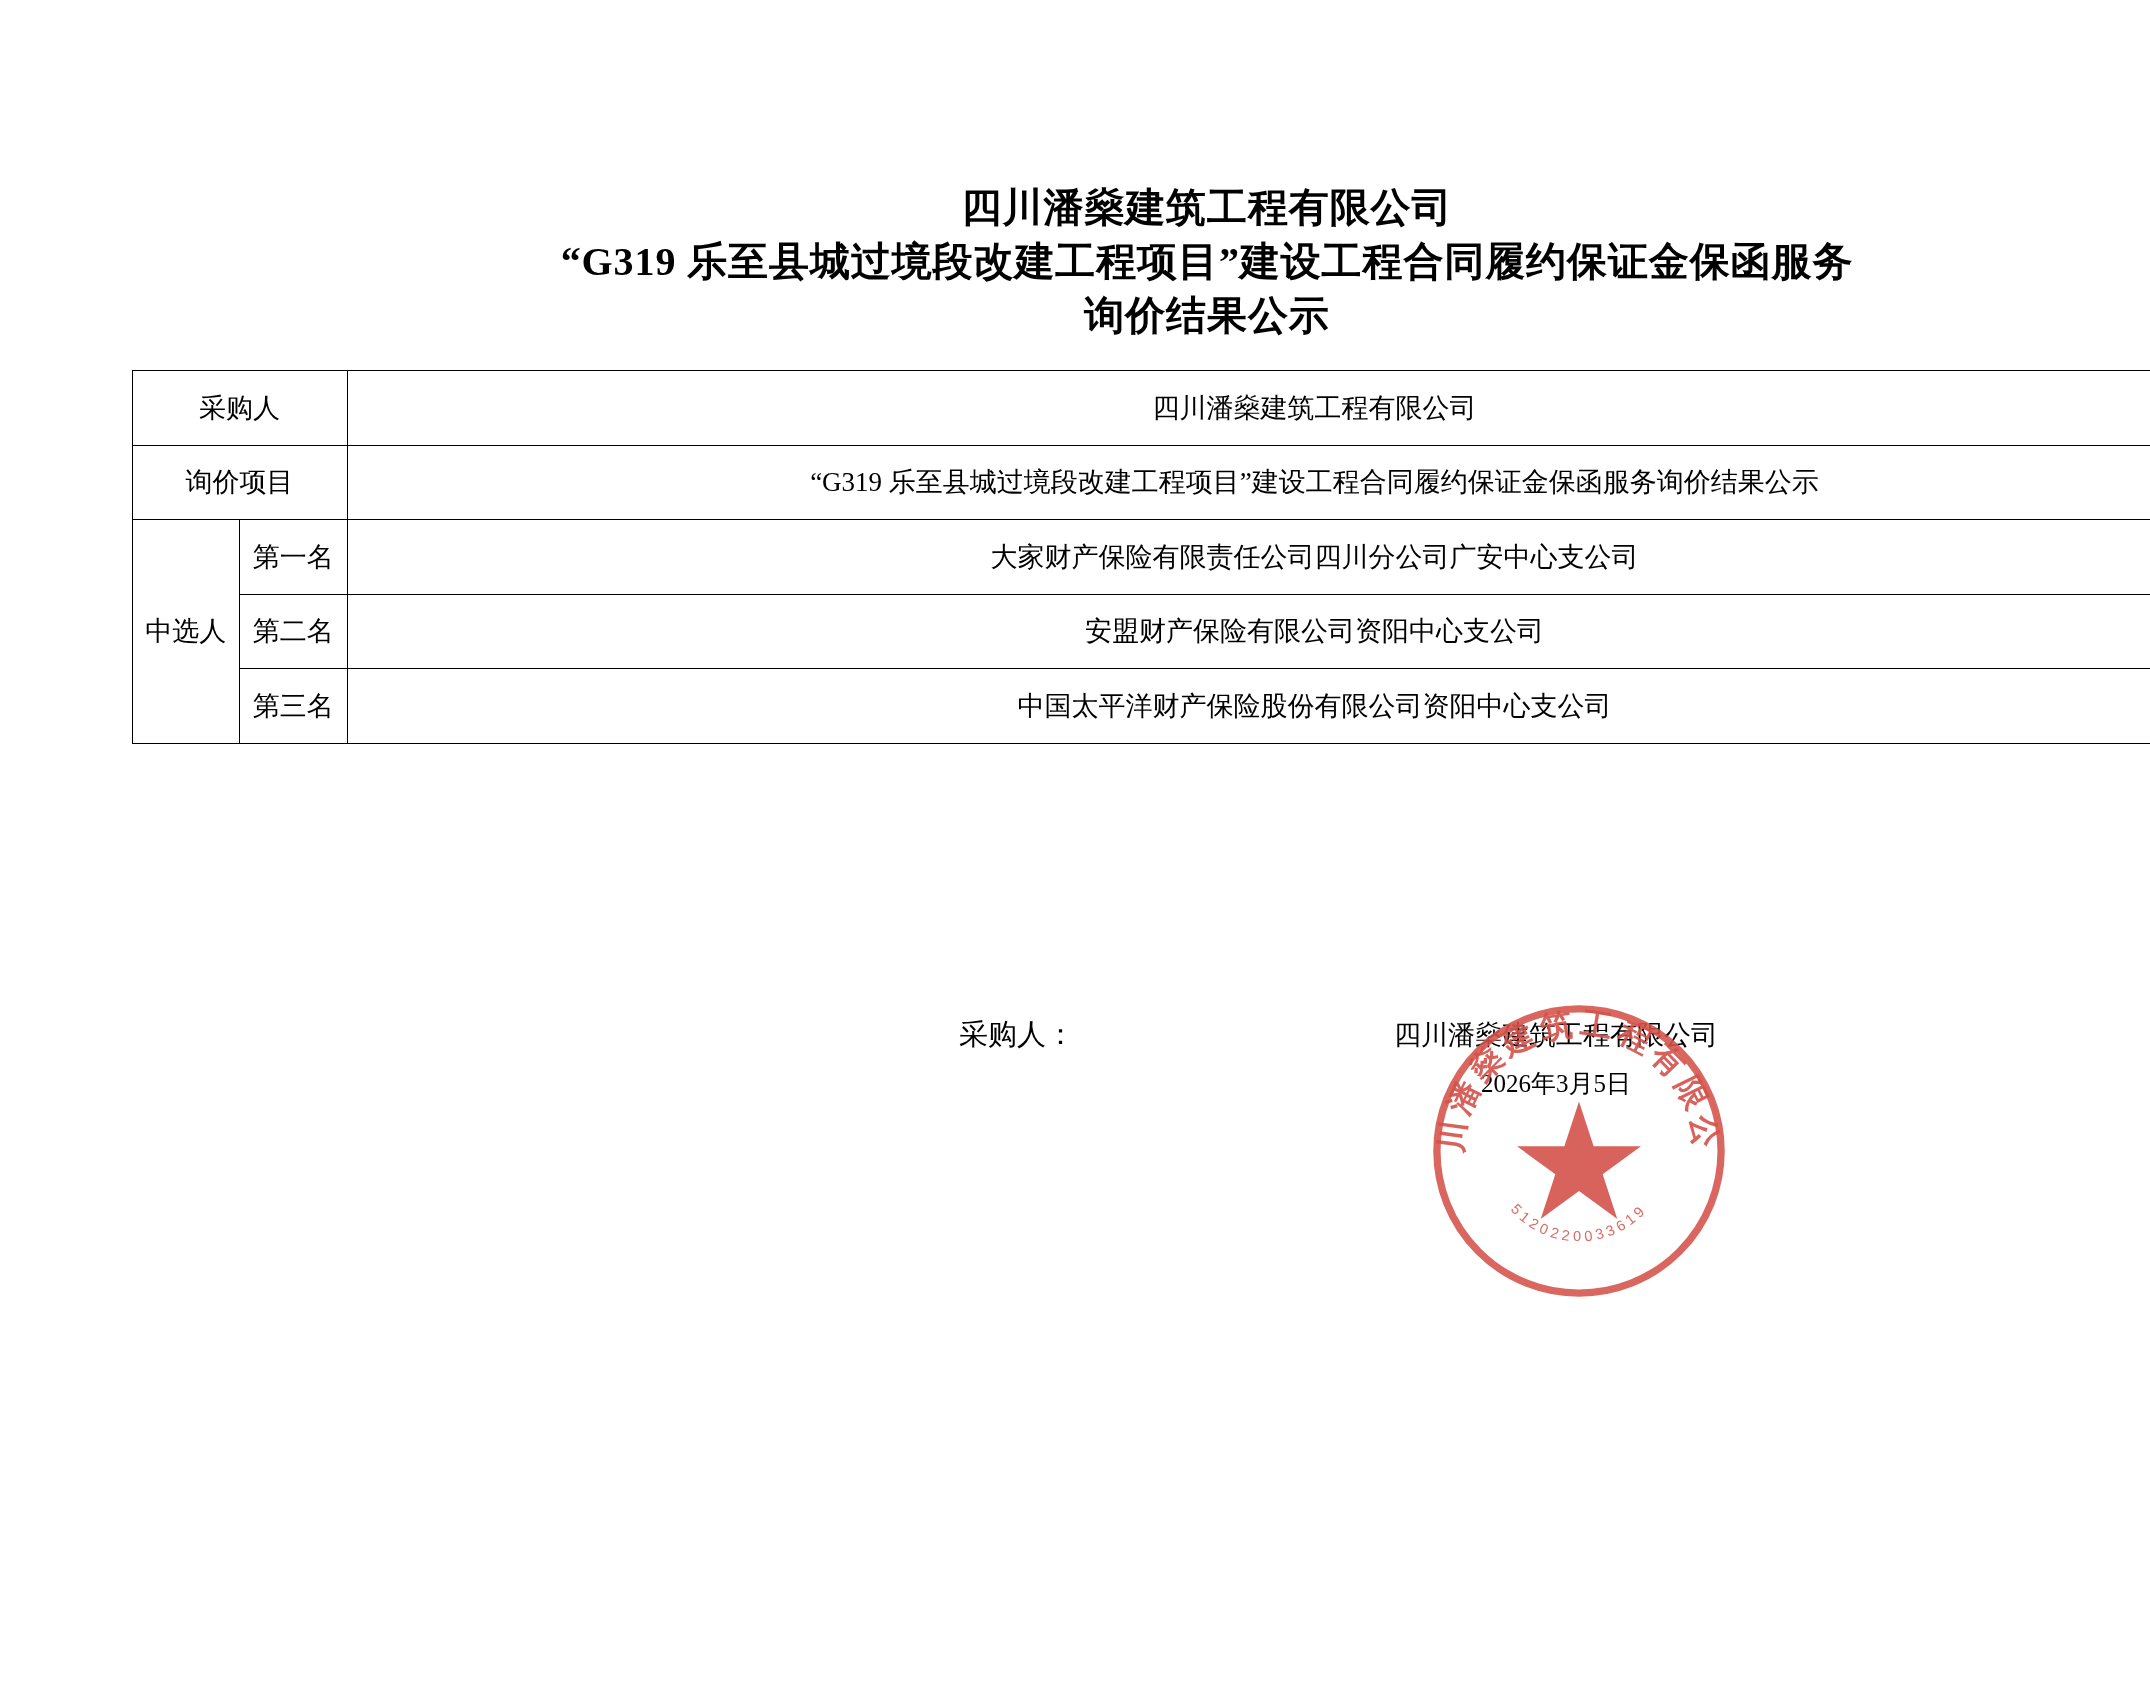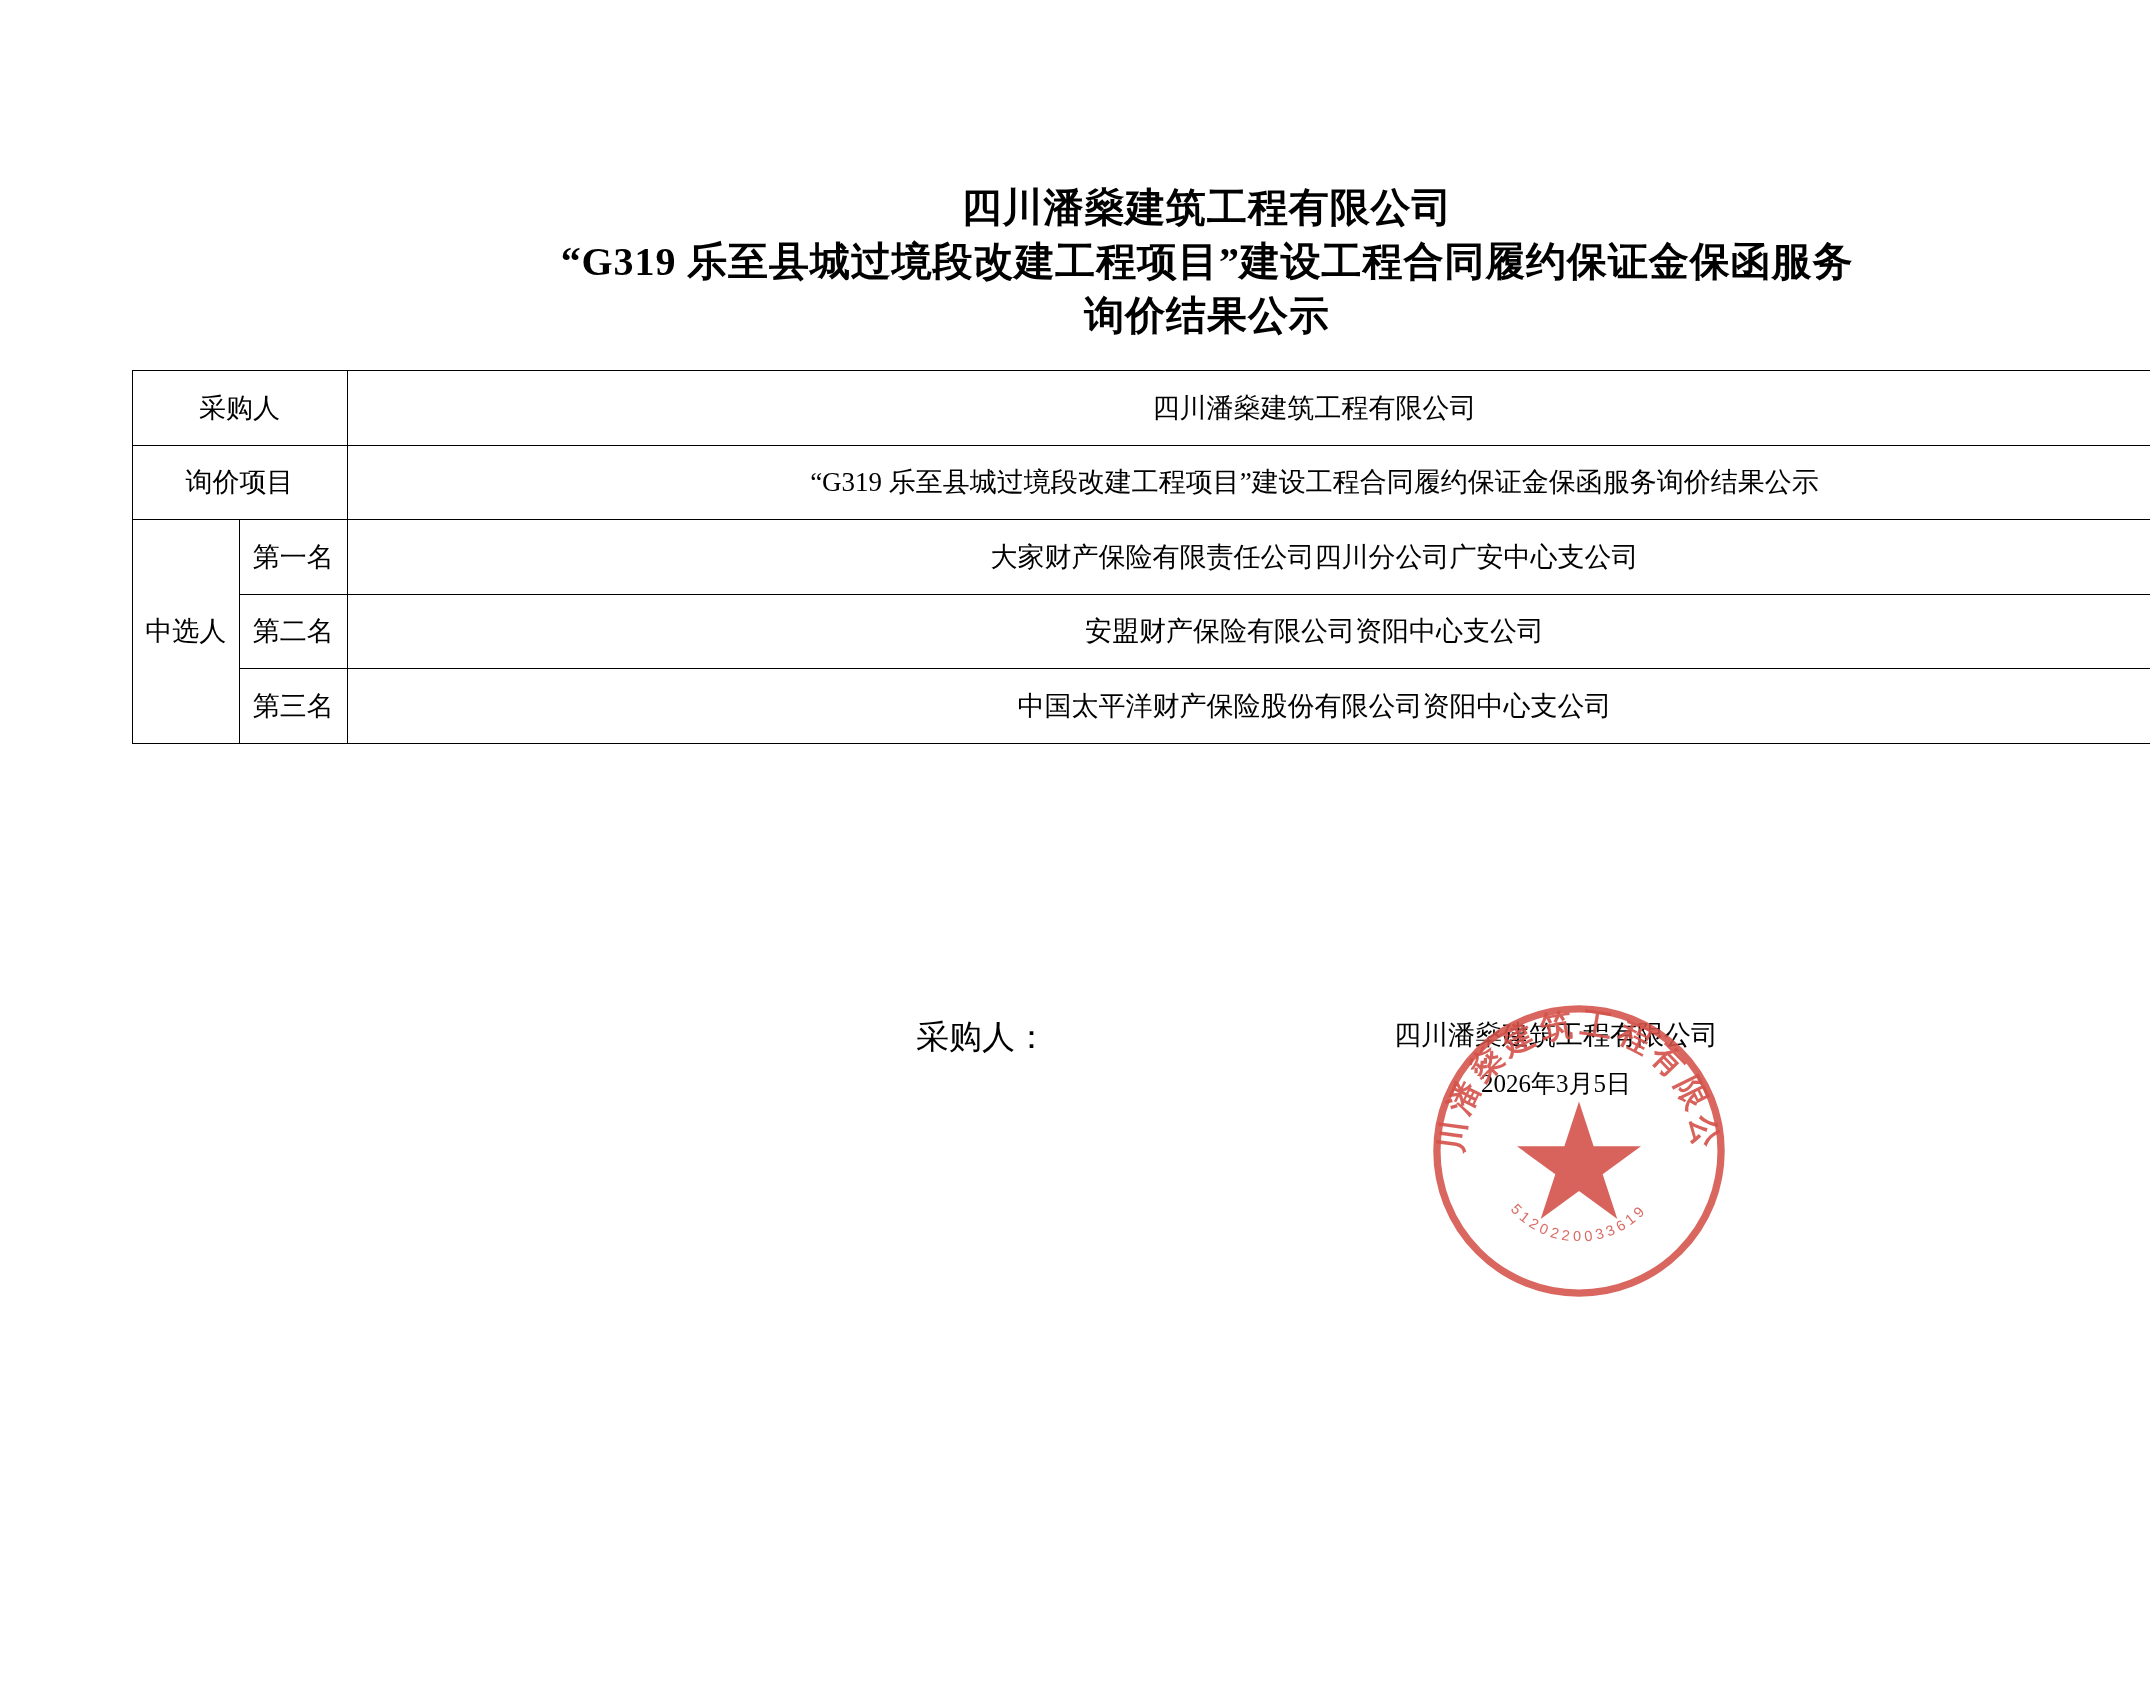--- a/index.html
+++ b/index.html
@@ -66,23 +66,23 @@
   .col-rank  { width: 153px; }
 
   
   .sign-area {
     position: relative;
     margin-top: 194px;
     height: 301px;
   }
   .sign-left {
     position: absolute;
-    left: 916px;
+    left: 959px;
     top: 77px;
-    font-size: 33px;
+    font-size: 29px;
     white-space: nowrap;
   }
   .sign-right {
     position: absolute;
     left: 1394px;
     top: 73px;
     font-size: 27px;
     text-align: center;
     line-height: 1.85;
     white-space: nowrap;

